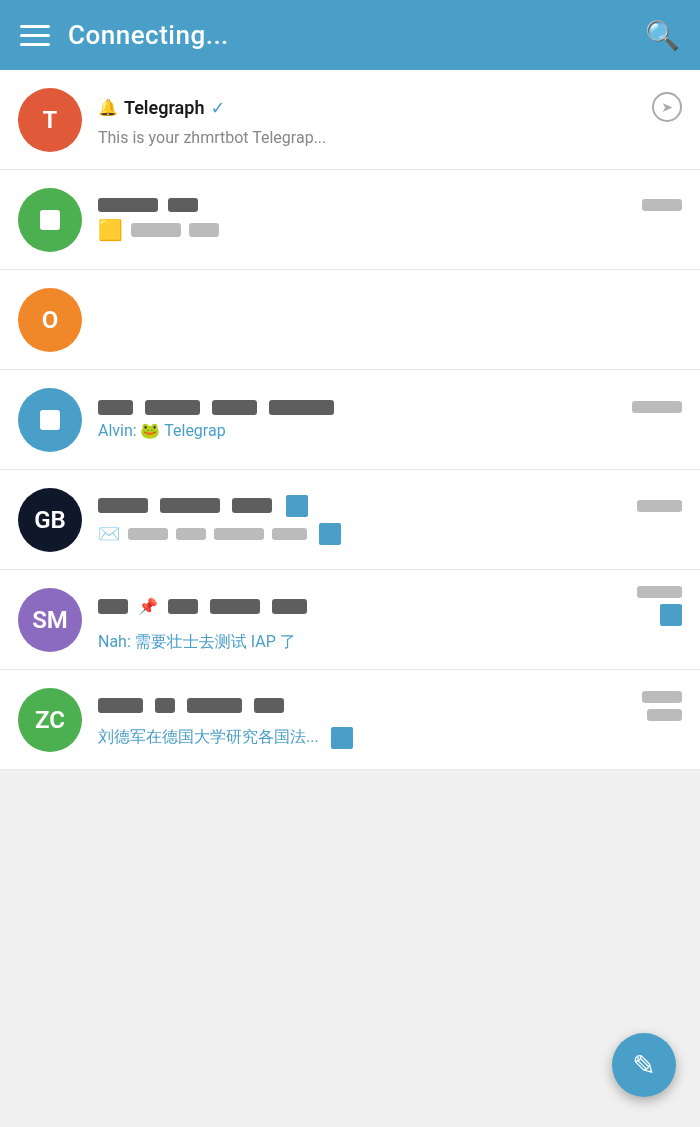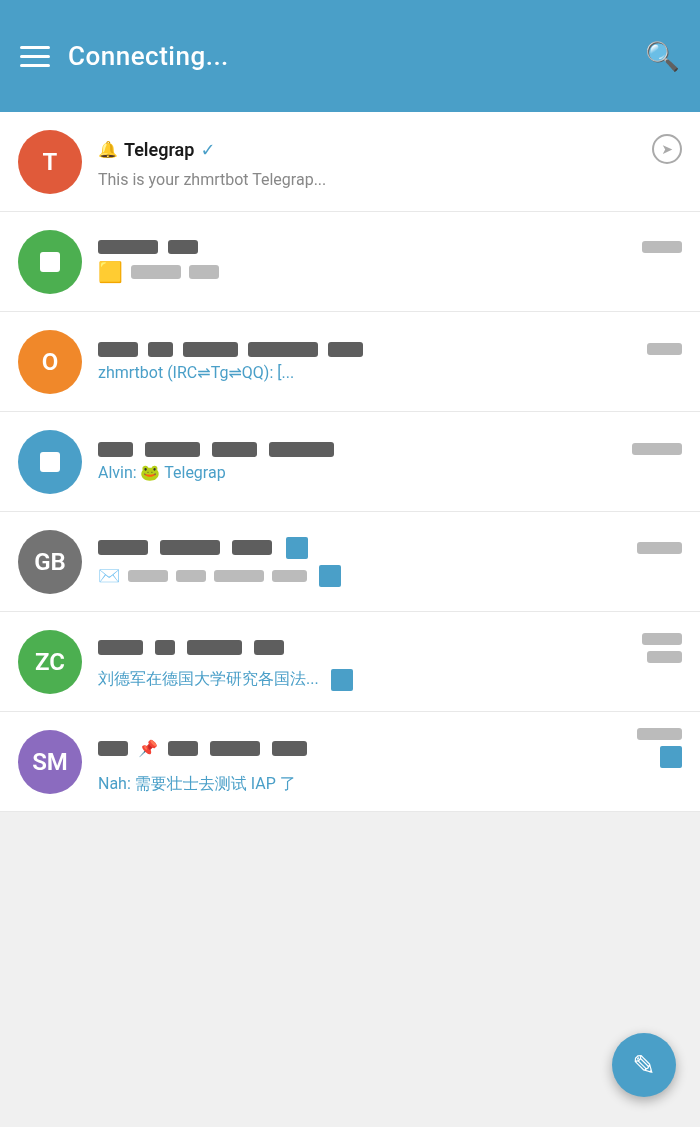--- a/index.html
+++ b/index.html
@@ -7,21 +7,21 @@
       width: 700px;
       height: 1127px;
       font-family: 'Roboto', Arial, sans-serif;
       background: #f0f0f0;
       overflow: hidden;
     }
 
     
     .app-bar {
       background: #4a9fc8;
-      height: 112px;
+      height: 70px;
       display: flex;
       align-items: center;
       padding: 0 20px;
       justify-content: space-between;
     }
     .app-bar-left {
       display: flex;
       align-items: center;
       gap: 18px;
     }
@@ -77,21 +77,21 @@
       font-weight: 600;
       color: white;
       flex-shrink: 0;
       margin-right: 16px;
     }
 
     .avatar-T { background: #e05a3a; }
     .avatar-green { background: #4caf50; }
     .avatar-O { background: #f0882a; }
     .avatar-blue { background: #4a9fc8; }
-    .avatar-GB { background: #737373; }
+    .avatar-GB { background: #0f172a; }
     .avatar-ZC { background: #4caf50; }
     .avatar-SM { background: #8b6bbf; }
 
     .chat-content {
       flex: 1;
       min-width: 0;
     }
 
     .chat-header {
       display: flex;
@@ -223,21 +223,21 @@
 </div>
 
 <div class="chat-list">
 
   <div class="chat-item">
     <div class="avatar avatar-T">T</div>
     <div class="chat-content">
       <div class="chat-header">
         <div class="chat-name-row">
           <span style="font-size:16px; color:#333;">🔔</span>
-          <span class="chat-name">Telegrap</span>
+          <span class="chat-name">Telegraph</span>
           <span class="verified-badge">✓</span>
         </div>
         <div class="chat-meta">
           <div class="nav-icon">➤</div>
         </div>
       </div>
       <div class="chat-preview">This is your zhmrtbot Telegrap...</div>
     </div>
   </div>
 
@@ -258,35 +258,20 @@
       <div class="preview-line">
         <span style="font-size:20px;">🟨</span>
         <span class="redact redact-gray" style="width:50px; margin-left:4px;"></span>
         <span class="redact redact-gray" style="width:30px; margin-left:4px;"></span>
       </div>
     </div>
   </div>
 
   <div class="chat-item">
     <div class="avatar avatar-O">O</div>
-    <div class="chat-content">
-      <div class="chat-header">
-        <div class="chat-name-row">
-          <span class="redact" style="width:40px; height:15px;"></span>
-          <span class="redact" style="width:25px; height:15px; margin-left:4px;"></span>
-          <span class="redact" style="width:55px; height:15px; margin-left:4px;"></span>
-          <span class="redact" style="width:70px; height:15px; margin-left:4px;"></span>
-          <span class="redact" style="width:35px; height:15px; margin-left:4px;"></span>
-        </div>
-        <div class="chat-meta">
-          <span class="redact redact-gray" style="width:35px; height:12px;"></span>
-        </div>
-      </div>
-      <div class="chat-preview colored">zhmrtbot (IRC⇌Tg⇌QQ): [...</div>
-    </div>
   </div>
 
   <div class="chat-item">
     <div class="avatar avatar-blue" style="position:relative;">
       <div style="width:20px;height:20px;background:white;border-radius:3px;"></div>
     </div>
     <div class="chat-content">
       <div class="chat-header">
         <div class="chat-name-row">
           <span class="redact" style="width:35px; height:15px;"></span>
@@ -323,58 +308,58 @@
         <span class="redact redact-gray" style="width:40px; height:12px; margin-left:4px;"></span>
         <span class="redact redact-gray" style="width:30px; height:12px; margin-left:4px;"></span>
         <span class="redact redact-gray" style="width:50px; height:12px; margin-left:4px;"></span>
         <span class="redact redact-gray" style="width:35px; height:12px; margin-left:4px;"></span>
         <span class="pixel-block" style="width:22px;height:22px;background:#4a9fc8;margin-left:8px;"></span>
       </div>
     </div>
   </div>
 
   <div class="chat-item">
-    <div class="avatar avatar-ZC">ZC</div>
-    <div class="chat-content">
-      <div class="chat-header">
-        <div class="chat-name-row">
-          <span class="redact" style="width:45px; height:15px;"></span>
-          <span class="redact" style="width:20px; height:15px; margin-left:6px;"></span>
-          <span class="redact" style="width:55px; height:15px; margin-left:6px;"></span>
-          <span class="redact" style="width:30px; height:15px; margin-left:6px;"></span>
-        </div>
-        <div class="chat-meta">
-          <span class="redact redact-gray" style="width:40px; height:12px;"></span>
-          <span class="redact redact-gray" style="width:35px; height:12px;"></span>
-        </div>
-      </div>
-      <div class="preview-line">
-        <span class="chat-preview colored">刘德军在德国大学研究各国法...</span>
-        <span class="pixel-block" style="width:22px;height:22px;background:#4a9fc8;margin-left:8px;"></span>
-      </div>
-    </div>
-  </div>
-
-  <div class="chat-item">
     <div class="avatar avatar-SM">SM</div>
     <div class="chat-content">
       <div class="chat-header">
         <div class="chat-name-row">
           <span class="redact" style="width:30px; height:15px;"></span>
           <span style="font-size:16px; margin:0 4px;">📌</span>
           <span class="redact" style="width:30px; height:15px;"></span>
           <span class="redact" style="width:50px; height:15px; margin-left:6px;"></span>
           <span class="redact" style="width:35px; height:15px; margin-left:6px;"></span>
         </div>
         <div class="chat-meta">
           <span class="redact redact-gray" style="width:45px; height:12px;"></span>
           <span class="pixel-block" style="width:22px;height:22px;background:#4a9fc8;"></span>
         </div>
       </div>
       <div class="chat-preview colored">Nah: 需要壮士去测试 IAP 了</div>
     </div>
   </div>
 
+  <div class="chat-item">
+    <div class="avatar avatar-ZC">ZC</div>
+    <div class="chat-content">
+      <div class="chat-header">
+        <div class="chat-name-row">
+          <span class="redact" style="width:45px; height:15px;"></span>
+          <span class="redact" style="width:20px; height:15px; margin-left:6px;"></span>
+          <span class="redact" style="width:55px; height:15px; margin-left:6px;"></span>
+          <span class="redact" style="width:30px; height:15px; margin-left:6px;"></span>
+        </div>
+        <div class="chat-meta">
+          <span class="redact redact-gray" style="width:40px; height:12px;"></span>
+          <span class="redact redact-gray" style="width:35px; height:12px;"></span>
+        </div>
+      </div>
+      <div class="preview-line">
+        <span class="chat-preview colored">刘德军在德国大学研究各国法...</span>
+        <span class="pixel-block" style="width:22px;height:22px;background:#4a9fc8;margin-left:8px;"></span>
+      </div>
+    </div>
+  </div>
+
 </div>
 
 <div class="fab">
   <span class="fab-icon">✎</span>
 </div>
 
 </body></html>

